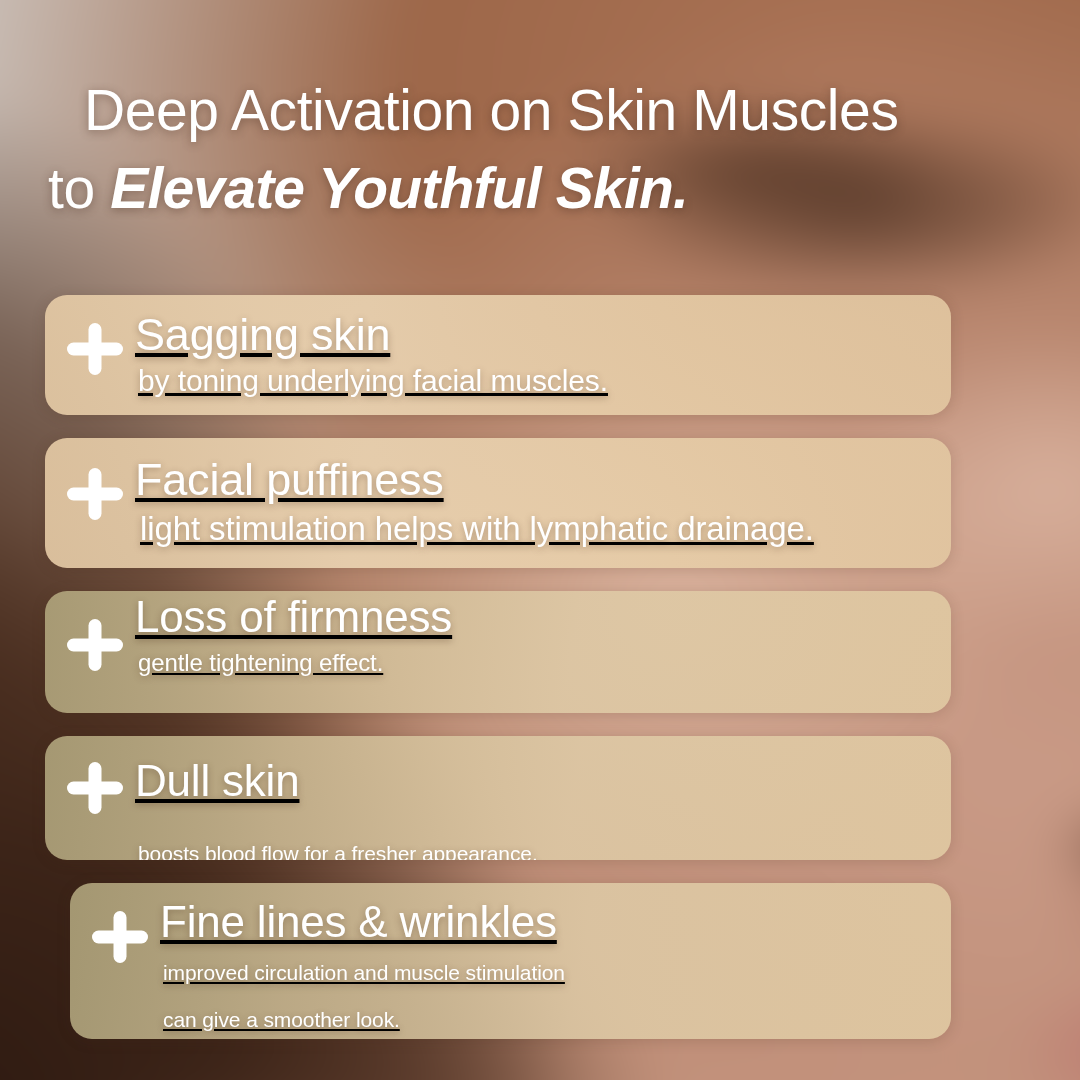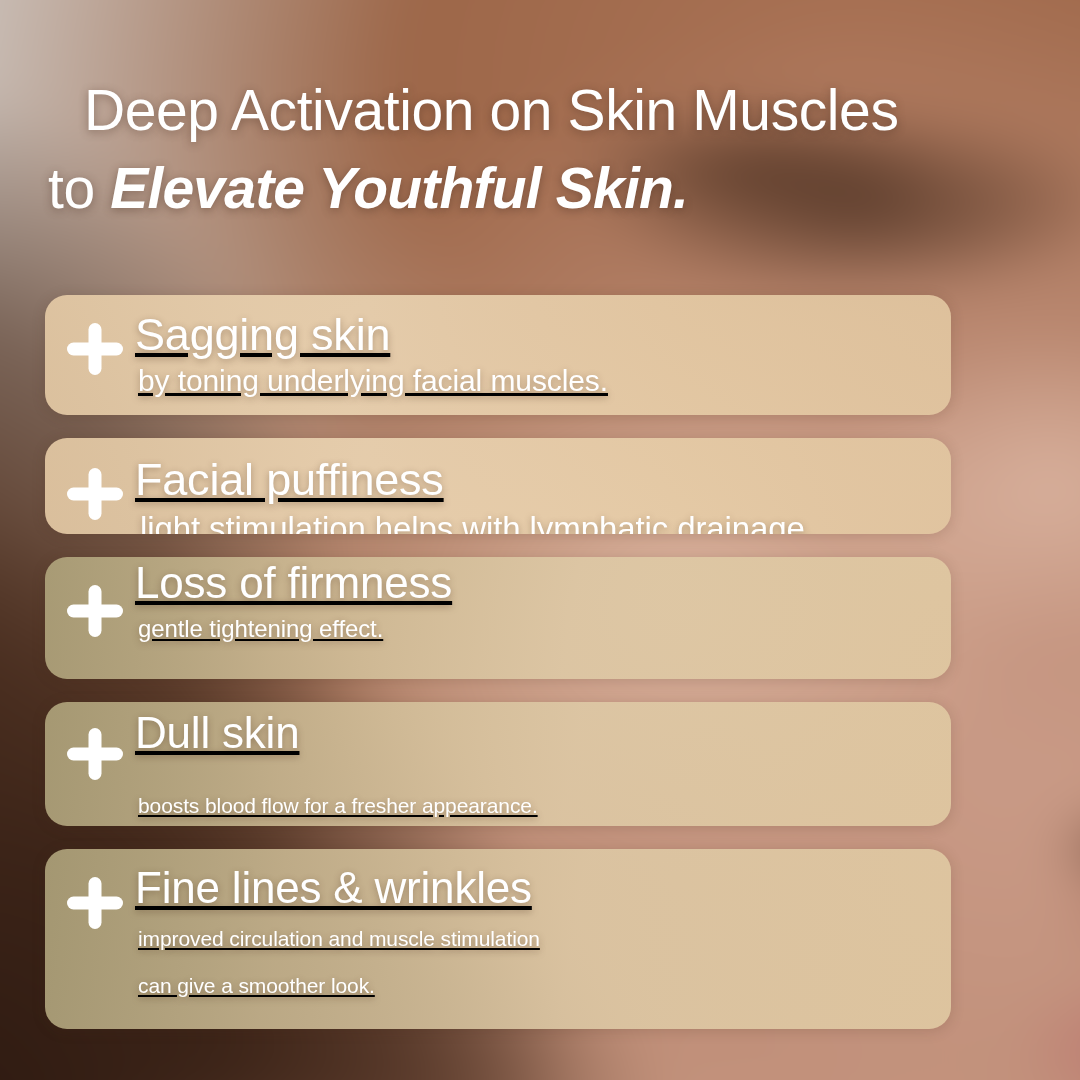--- a/index.html
+++ b/index.html
@@ -147,39 +147,39 @@
   }
   .card-sub div { white-space:nowrap; }
 
   
   .c1 { height:120px; }
   .c1 .plus-icon { margin-top:22px; }
   .c1 .card-text { padding-top:14px; margin-left:8px; }
   .c1 .card-title { font-size:45px; line-height:52px; }
   .c1 .card-sub   { font-size:30px; line-height:40px; margin-left:3px; }
 
-  .c2 { height:96px; margin-top:23px; }
+  .c2 { height:130px; margin-top:23px; }
   .c2 .plus-icon { margin-top:24px; }
   .c2 .card-text { padding-top:15px; margin-left:8px; }
   .c2 .card-title { font-size:45px; line-height:54px; }
   .c2 .card-sub   { font-size:33px; line-height:44px; margin-left:5px; }
 
   .c3 { height:122px; margin-top:23px; }
   .c3 .plus-icon { margin-top:22px; }
   .c3 .card-text { margin-left:8px; }
   .c3 .card-title { font-size:44px; line-height:52px; }
   .c3 .card-sub   { font-size:24px; line-height:40px; margin-left:3px; }
 
   .c4 { height:124px; margin-top:23px; }
   .c4 .plus-icon { margin-top:20px; }
-  .c4 .card-text { padding-top:4px; margin-left:8px; }
+  .c4 .card-text { padding-top:18px; margin-left:8px; }
   .c4 .card-title { font-size:44px; line-height:54px; }
   .c4 .card-sub   { font-size:21px; line-height:52px; margin-left:3px;margin-top:20px; }
 
-  .c5 { height:180px; margin-top:23px; }
+  .c5 { height:156px; margin-top:23px;margin-left:25px; }
   .c5 .plus-icon { margin-top:22px; }
   .c5 .card-text { padding-top:12px; margin-left:8px; }
   .c5 .card-title { font-size:44px; line-height:54px; }
   .c5 .card-sub   { font-size:21px; line-height:47px; margin-left:3px; }
 </style>
 </head>
 <body>
 
 <div id="bg-photo">
   <div class="blurwrap">

